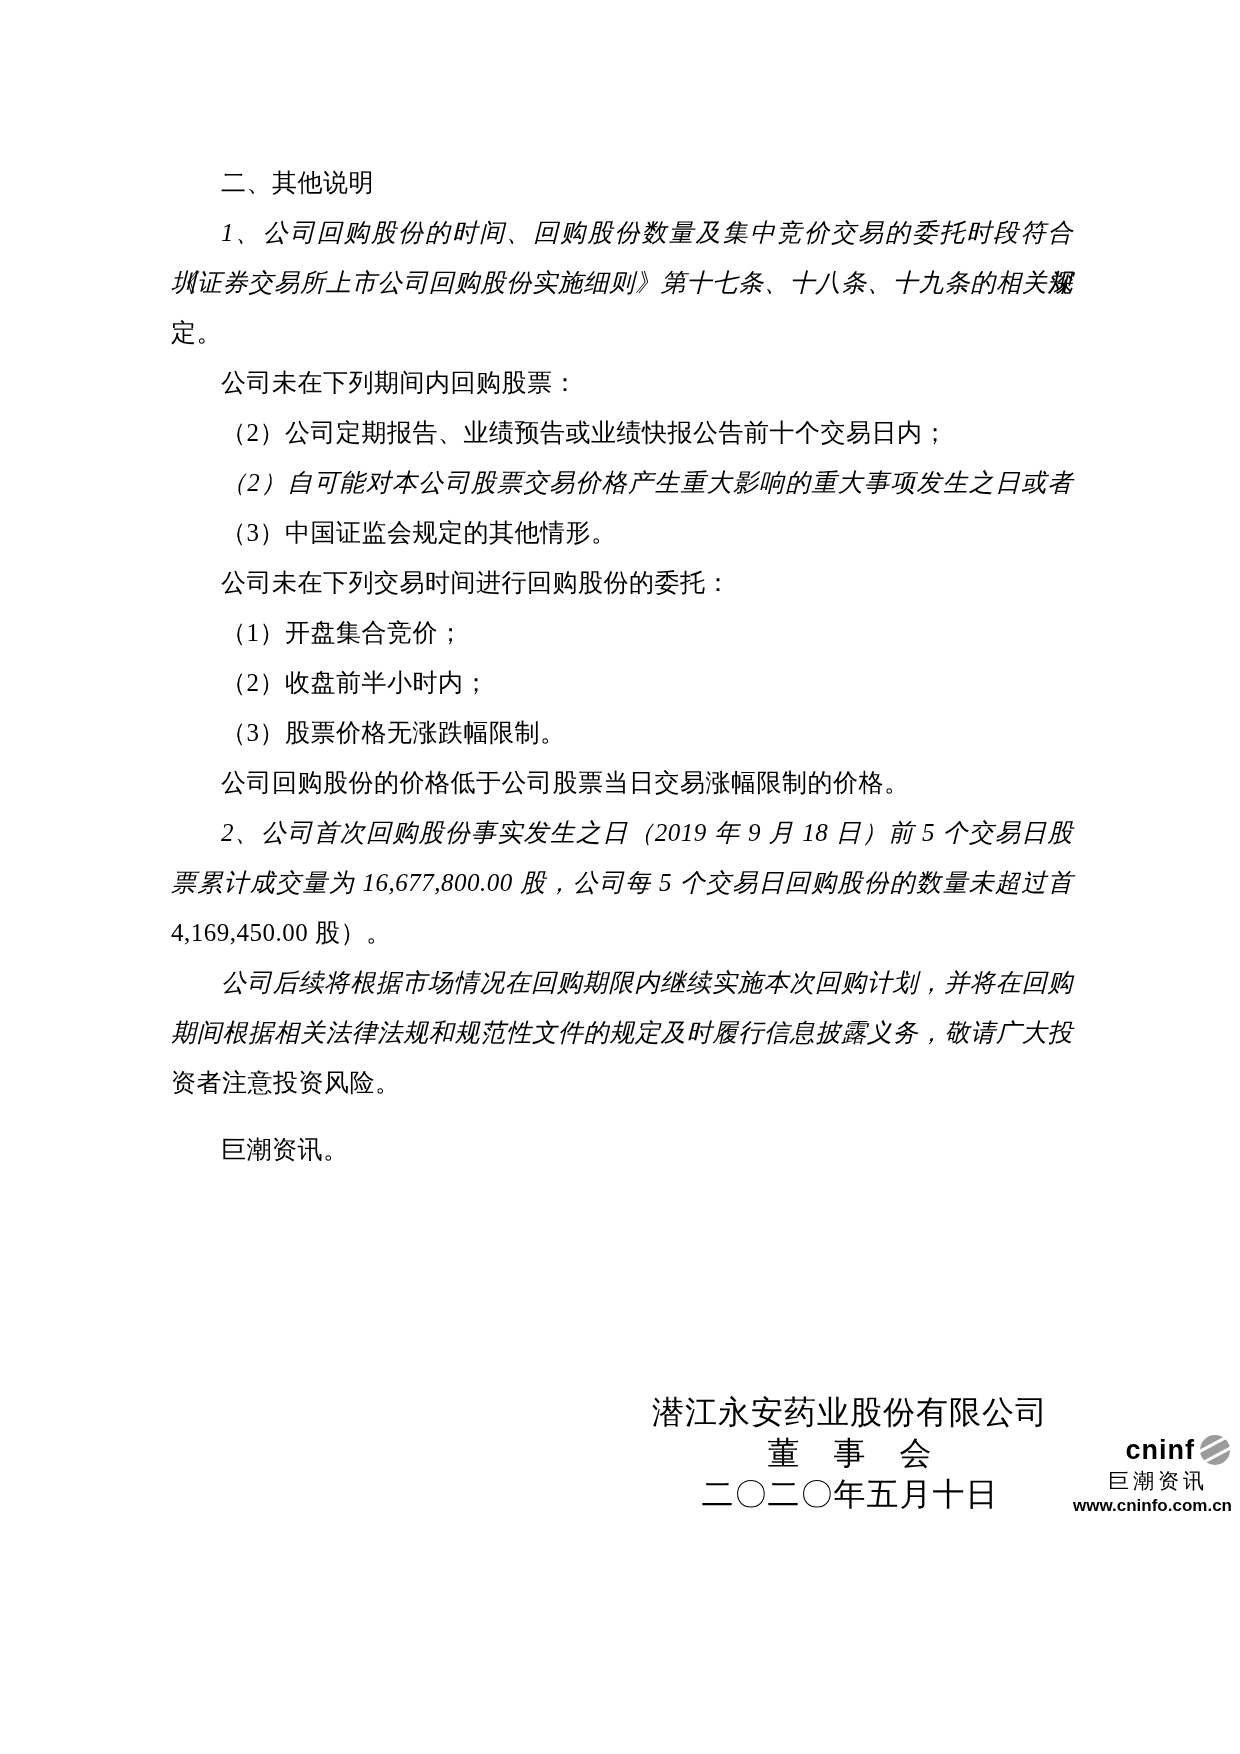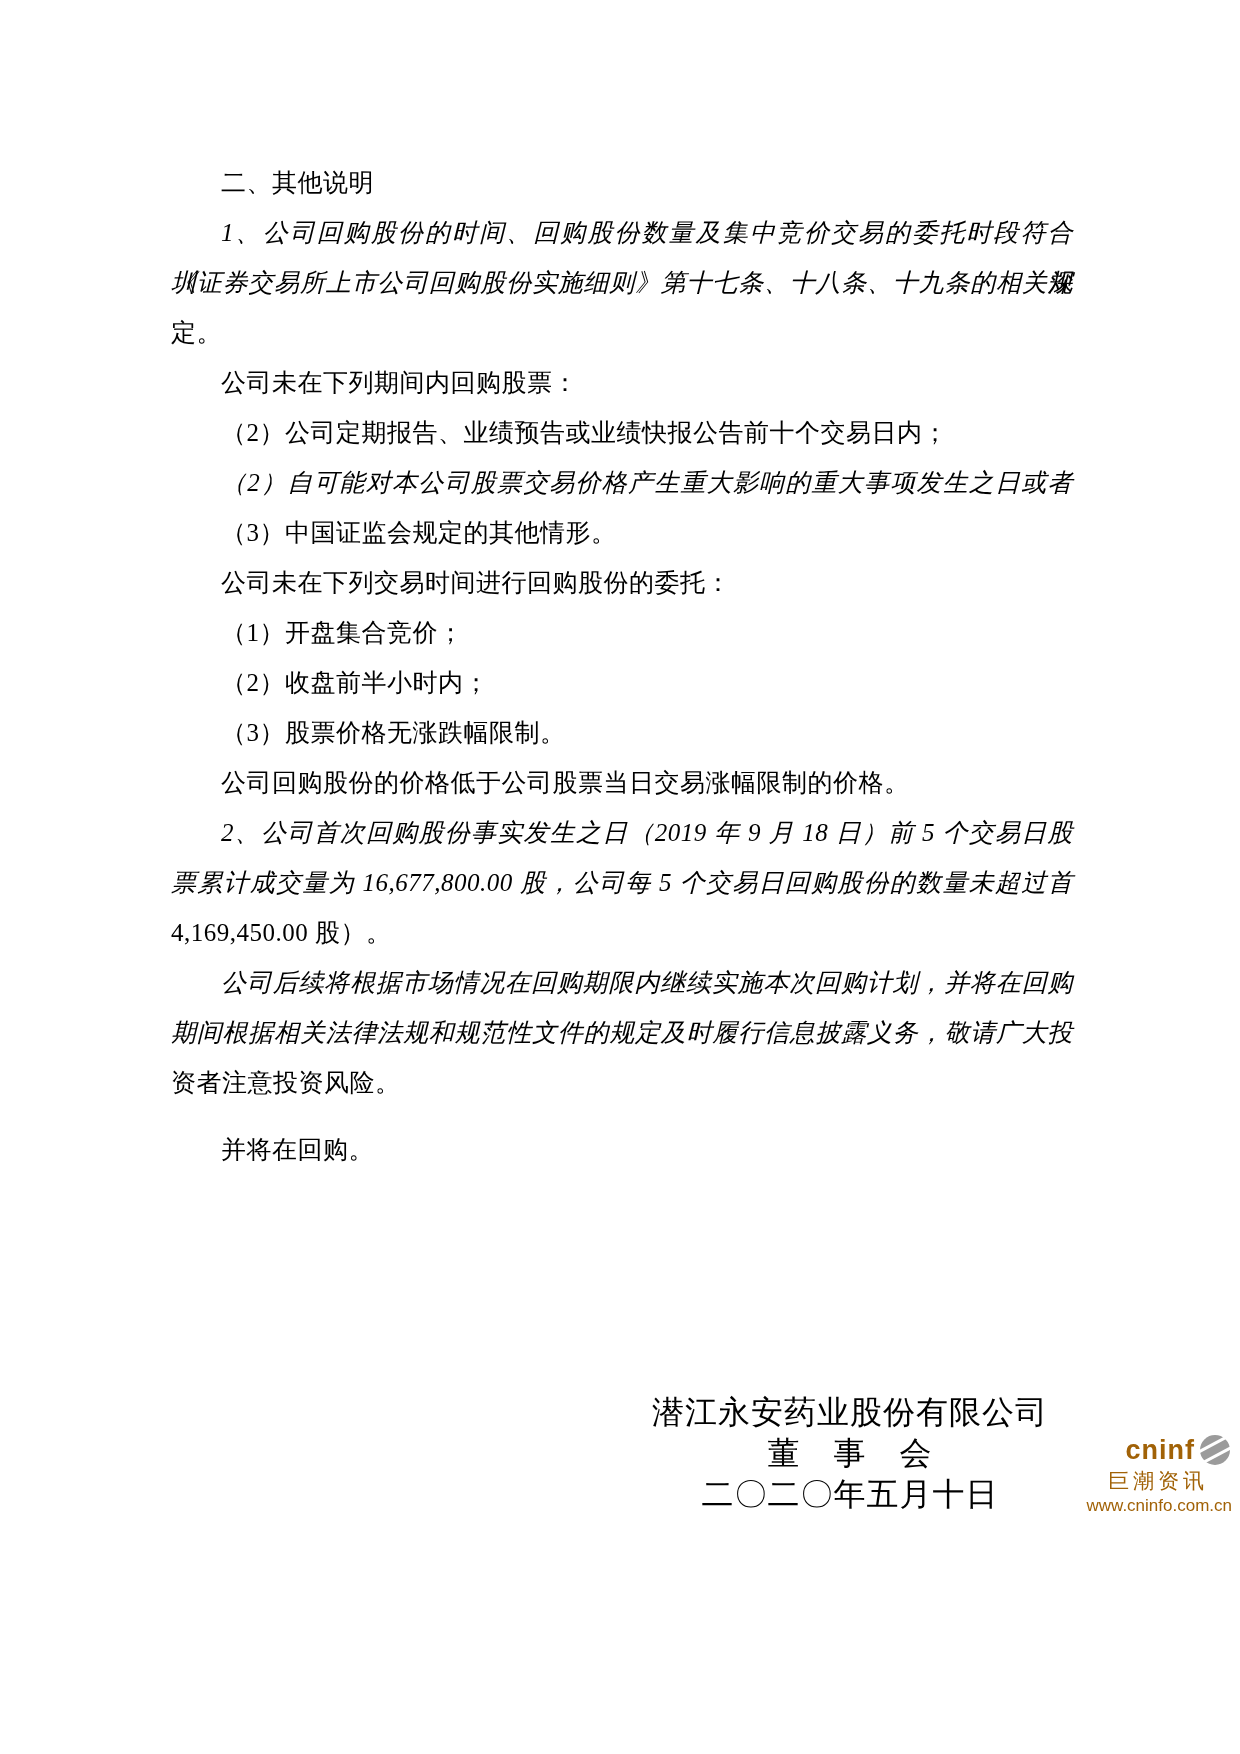--- a/index.html
+++ b/index.html
@@ -62,20 +62,21 @@
   .wm-globe svg { display: block; }
   .wm-brand {
     font-size: 21px;
     letter-spacing: 4px;
     margin-top: 1px;
     padding-right: 24px;
   }
   .wm-url {
     font-size: 17px;
     margin-top: 1px;
+    font-weight: bold;
   }
 </style>
 </head>
 <body>
 
 <div class="page">
 
   <div class="doc">
       <div class="para">
         <div class="line first">二、其他说明</div>
@@ -116,31 +117,31 @@
         <div class="line first fill">2、公司首次回购股份事实发生之日（2019 年 9 月 18 日）前 5 个交易日股</div>
         <div class="line fill">票累计成交量为 16,677,800.00 股，公司每 5 个交易日回购股份的数量未超过首</div>
         <div class="line">4,169,450.00 股）。</div>
       </div>
       <div class="para">
         <div class="line first fill">公司后续将根据市场情况在回购期限内继续实施本次回购计划，并将在回购</div>
         <div class="line fill">期间根据相关法律法规和规范性文件的规定及时履行信息披露义务，敬请广大投</div>
         <div class="line">资者注意投资风险。</div>
       </div>
       <div class="para" style="margin-top: 17px;">
-        <div class="line first">并将在回购。</div>
+        <div class="line first">巨潮资讯。</div>
       </div>
     </div>
 
   <div class="signature">
     <div class="sig-line">潜江永安药业股份有限公司</div>
     <div class="sig-line">董　事　会</div>
     <div class="sig-line">二〇二〇年五月十日</div>
   </div>
 
-  <div class="watermark" style="color: #a16207;">
+  <div class="watermark" style="color: #000000;">
     <div class="wm-logo-row">
       <span class="wm-logo-text">cninf</span>
       <span class="wm-globe">
         <svg width="34" height="32" viewBox="0 0 34 32" xmlns="http://www.w3.org/2000/svg">
           <defs>
             <clipPath id="globeclip">
                 <circle cx="17" cy="16" r="15"></circle>
               </clipPath>
           </defs>
           <g clip-path="url(#globeclip)">

